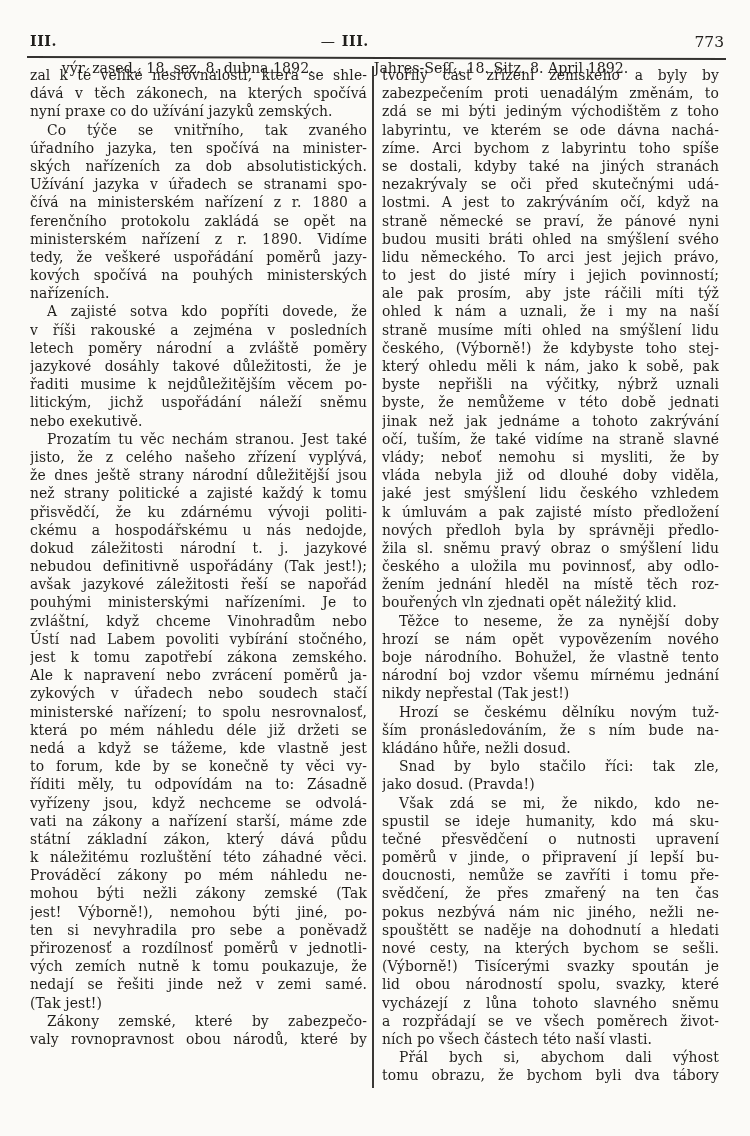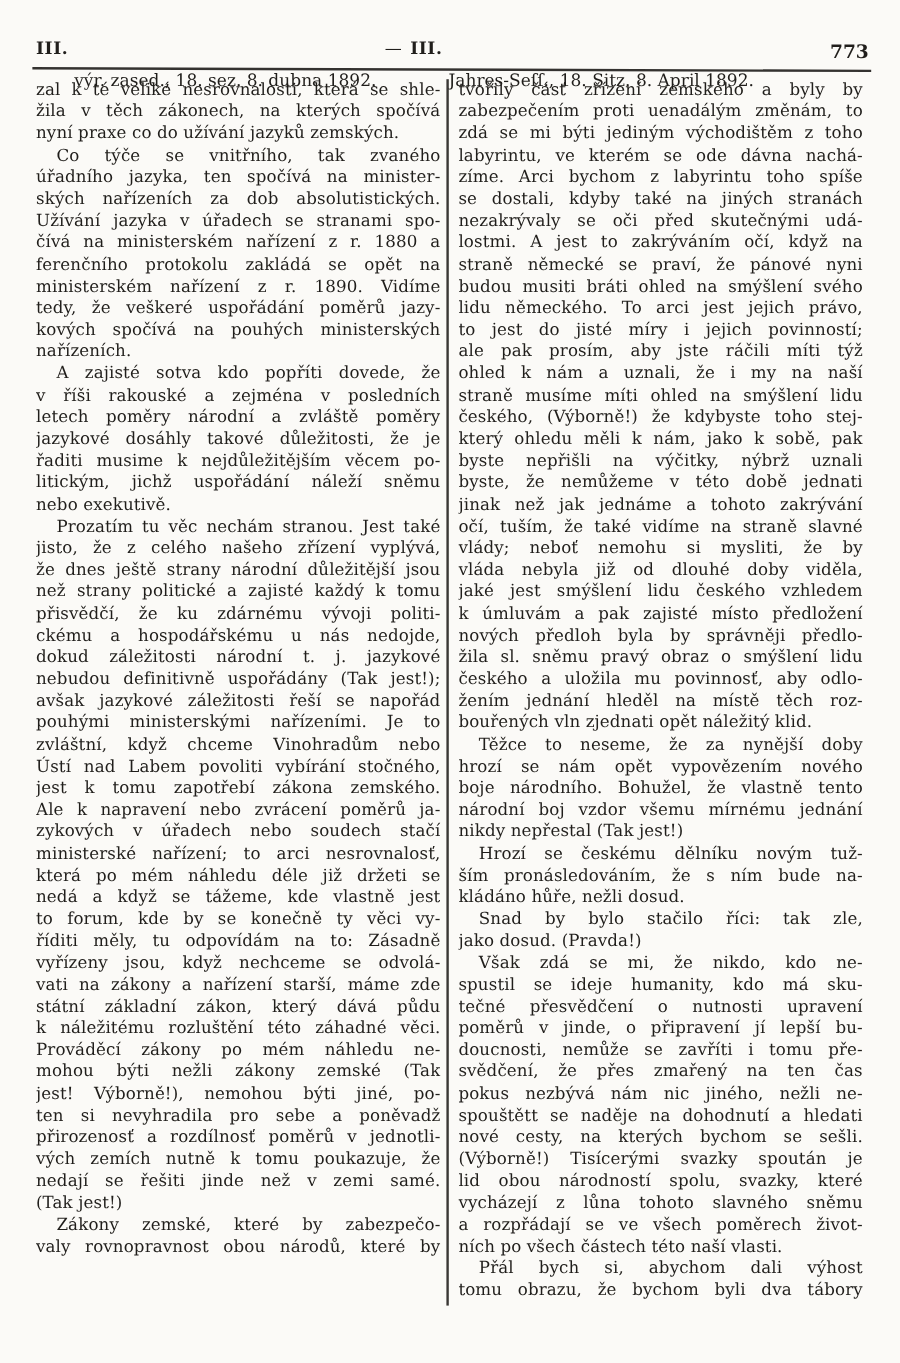--- a/index.html
+++ b/index.html
@@ -13,21 +13,21 @@
   }
   .page { position: absolute; inset: 0; }
   .header {
     position: absolute; left: 30px; right: 26px; top: 33px;
     display: flex; align-items: flex-start;
     font-size: 14.2px; white-space: nowrap;
   }
   .h-num { font-weight: bold; letter-spacing: 0.5px; margin-right: 5px; }
   .h-txt { margin-right: 7px; margin-top: 27px; }
   .h-sep { margin-right: 7px; }
-  .h-page { margin-left: auto; font-weight: bold; font-size: 15.5px; }
+  .h-page { margin-left: auto; font-weight: normal; font-size: 15.5px; }
   .header-rule {
     position: absolute; left: 27px; right: 24px; top: 57px;
     height: 2px; background: #343230;
     transform: rotate(0.18deg);
   }
   .col {
     position: absolute; top: 66px; width: 337px;
     font-size: 13.9px;
   }
   .col.left  { left: 30px;  }
@@ -62,21 +62,21 @@
     <span class="h-sep">—</span>
     <span class="h-num">III.</span>
     <span class="h-txt">Jahres-Seſſ., 18. Sitz. 8. April 1892.</span>
     <span class="h-page">773</span>
   </div>
 
   <div class="header-rule"></div>
 
   <div class="col left">
       <div class="line">zal k té veliké nesrovnalosti, která se shle-</div>
-      <div class="line">žila v těch zákonech, na kterých spočívá</div>
+      <div class="line">dává v těch zákonech, na kterých spočívá</div>
       <div class="line end">nyní praxe co do užívání jazyků zemských.</div>
       <div class="line indent">Co týče se vnitřního, tak zvaného</div>
       <div class="line">úřadního jazyka, ten spočívá na minister-</div>
       <div class="line">ských nařízeních za dob absolutistických.</div>
       <div class="line">Užívání jazyka v úřadech se stranami spo-</div>
       <div class="line">čívá na ministerském nařízení z r. 1880 a</div>
       <div class="line">ferenčního protokolu zakládá se opět na</div>
       <div class="line">ministerském nařízení z r. 1890. Vidíme</div>
       <div class="line">tedy, že veškeré uspořádání poměrů jazy-</div>
       <div class="line">kových spočívá na pouhých ministerských</div>
@@ -96,21 +96,21 @@
       <div class="line">ckému a hospodářskému u nás nedojde,</div>
       <div class="line">dokud záležitosti národní t. j. jazykové</div>
       <div class="line">nebudou definitivně uspořádány (Tak jest!);</div>
       <div class="line">avšak jazykové záležitosti řeší se napořád</div>
       <div class="line">pouhými ministerskými nařízeními. Je to</div>
       <div class="line">zvláštní, když chceme Vinohradům nebo</div>
       <div class="line">Ústí nad Labem povoliti vybírání stočného,</div>
       <div class="line">jest k tomu zapotřebí zákona zemského.</div>
       <div class="line">Ale k napravení nebo zvrácení poměrů ja-</div>
       <div class="line">zykových v úřadech nebo soudech stačí</div>
-      <div class="line">ministerské nařízení; to arci nesrovnalosť,</div>
+      <div class="line">ministerské nařízení; to spolu nesrovnalosť,</div>
       <div class="line">která po mém náhledu déle již držeti se</div>
       <div class="line">nedá a když se tážeme, kde vlastně jest</div>
       <div class="line">to forum, kde by se konečně ty věci vy-</div>
       <div class="line">říditi měly, tu odpovídám na to: Zásadně</div>
       <div class="line">vyřízeny jsou, když nechceme se odvolá-</div>
       <div class="line">vati na zákony a nařízení starší, máme zde</div>
       <div class="line">státní základní zákon, který dává půdu</div>
       <div class="line">k náležitému rozluštění této záhadné věci.</div>
       <div class="line">Prováděcí zákony po mém náhledu ne-</div>
       <div class="line">mohou býti nežli zákony zemské (Tak</div>

